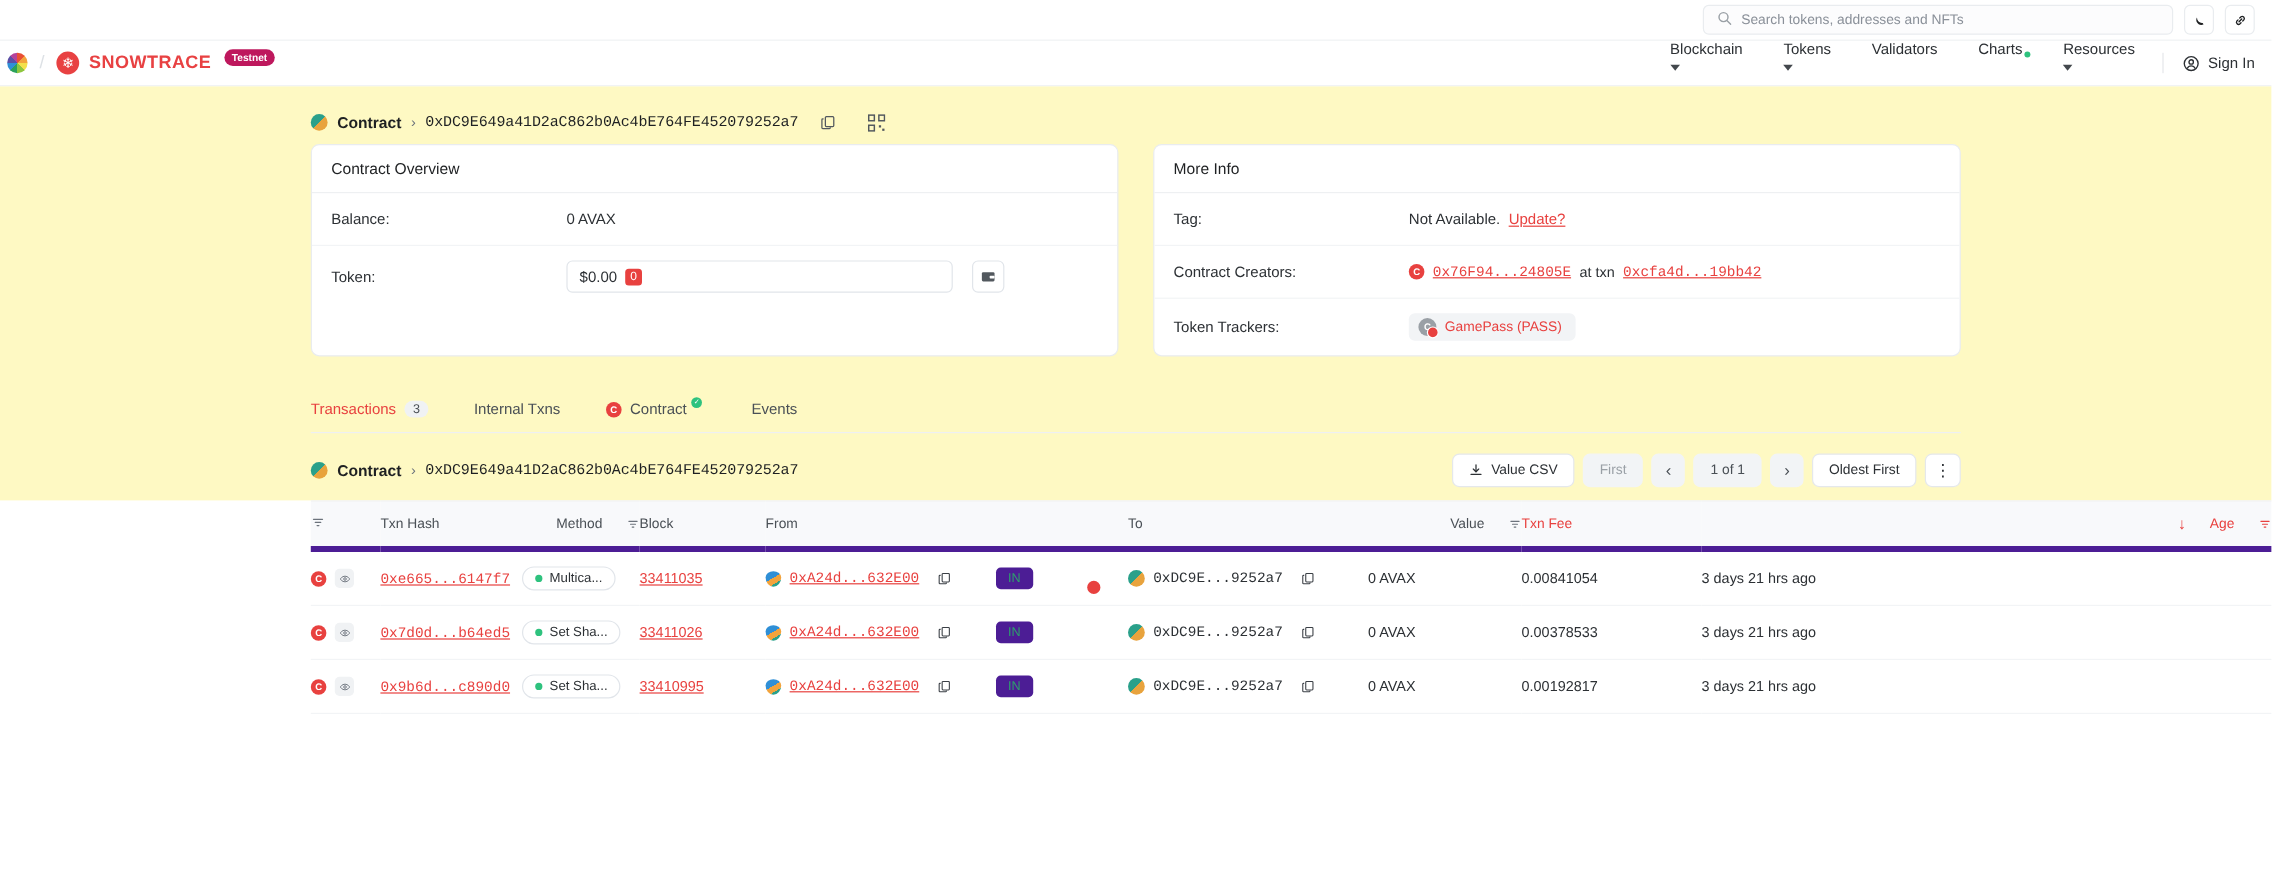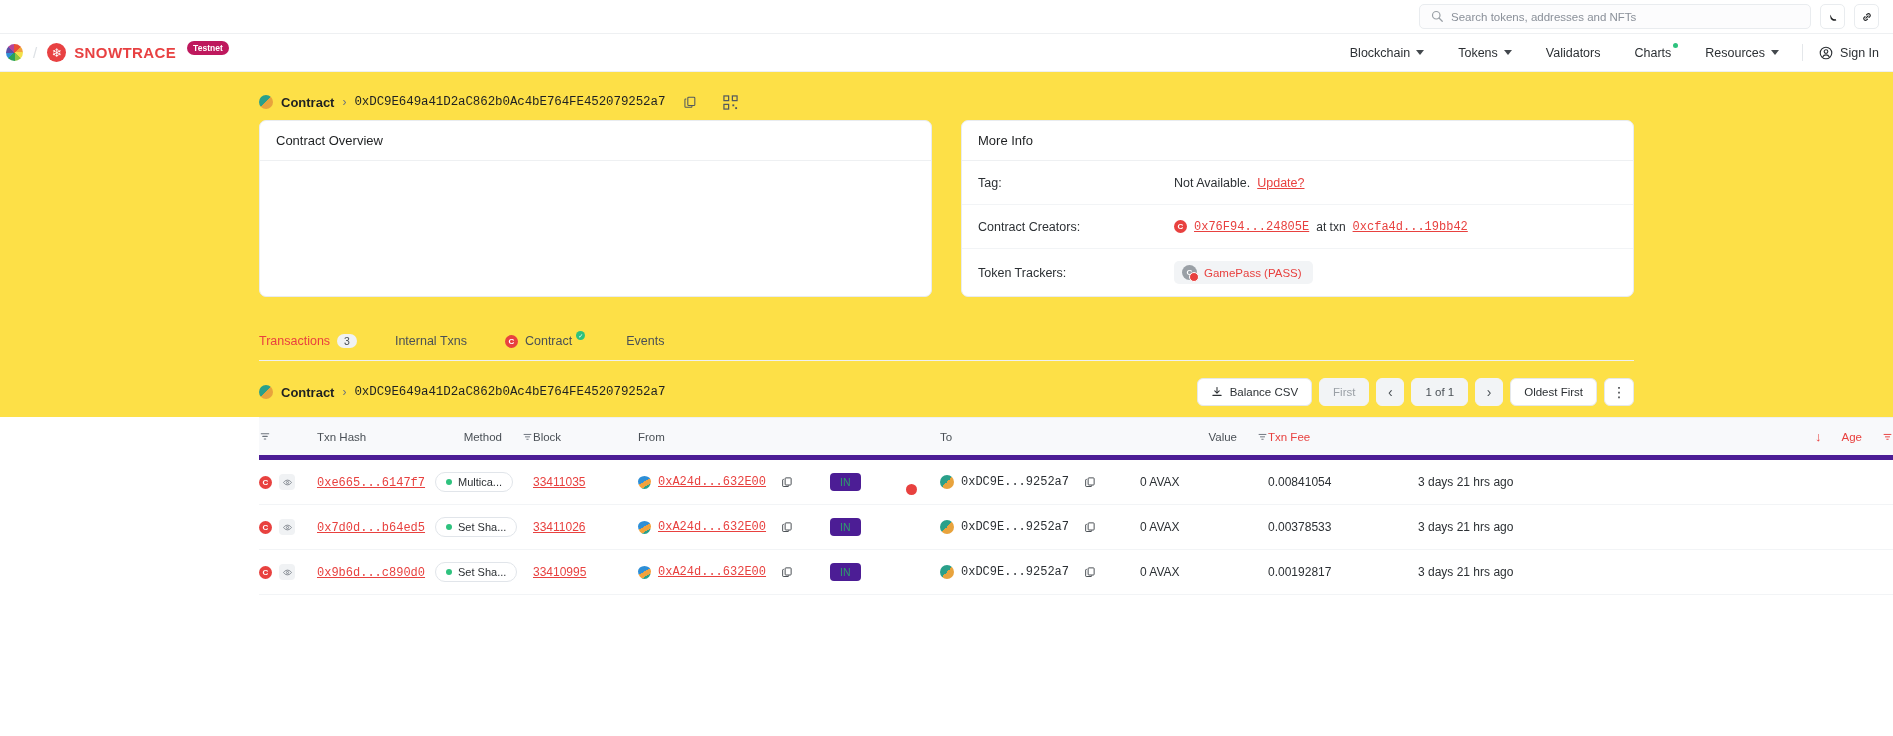--- a/index.html
+++ b/index.html
@@ -65,37 +65,38 @@
     letter-spacing: .4px;
   }
   .testnet-pill {
     background: #be185d; color: #fff;
     font-size: 8.5px; font-weight: bold;
     padding: 2px 6px; border-radius: 8px;
     position: relative; top: -5px; margin-left: 3px;
   }
   .navlinks { margin-left: auto; display: flex; align-items: center; gap: 0; }
   .navlink {
-    display: flex; align-items: center; gap: 6px;
+    display: flex; align-items: flex-start; gap: 6px;
     font-size: 12.5px; color: #2c3034;
     padding: 0 17px; height: 38px;
     position: relative;
+    flex-direction: column;
   }
   .caret { width: 0; height: 0; border-left: 4px solid transparent;
            border-right: 4px solid transparent; border-top: 5px solid #43484d; }
   .dot-green {
     width: 5px; height: 5px; border-radius: 50%; background: #2ec27e;
     position: absolute; top: 9px; right: 10px;
   }
   .nav-div { width: 1px; height: 17px; background: #e4e7ea; margin: 0 6px; }
   .signin { display: flex; align-items: center; gap: 7px;
             font-size: 12.5px; color: #2c3034; padding-left: 10px; }
 
   
-  .page { padding: 0 259px; background: #fde047; }
+  .page { padding: 0 259px; background: #fef9c3; }
   .crumb {
     display: flex; align-items: center; gap: 8px;
     height: 48px; padding-top: 12px;
   }
   .globe {
     width: 14px; height: 14px; border-radius: 50%;
     background: linear-gradient(135deg,#2aa08a 0 50%, #e8a33d 50% 100%);
     flex: none;
   }
   .crumb-label { font-size: 13px; font-weight: bold; color: #1e2022; }
@@ -347,20 +348,39 @@
         <rect x="10" y="10" width="2" height="2"></rect>
             <rect x="13" y="13" width="2" height="2"></rect>
       </svg>
     </span>
   </div>
 
   <div class="cards">
 
     <div class="card">
       <div class="card-head">Contract Overview</div>
+      <div class="row">
+        <div class="row-k">Balance:</div>
+        <div class="row-v">0 AVAX</div>
+      </div>
+      <div class="row" style="border-bottom:none">
+        <div class="row-k">Token:</div>
+        <div class="row-v">
+          <div class="token-input">
+            <span>$0.00</span>
+            <span class="zero-badge">0</span>
+          </div>
+          <div class="wallet-btn">
+            <svg width="13" height="13" viewBox="0 0 16 16" fill="#52585e">
+              <rect x="1.5" y="3.5" width="13" height="9.5" rx="1.4"></rect>
+              <rect x="9.5" y="7" width="5" height="3" rx=".8" fill="#fff"></rect>
+            </svg>
+          </div>
+        </div>
+      </div>
       <div class="pad-bottom"></div>
     </div>
 
     <div class="card">
       <div class="card-head">More Info</div>
       <div class="row">
         <div class="row-k">Tag:</div>
         <div class="row-v">
           <span>Not Available.</span>
           <a class="lnk" href="#">Update?</a>
@@ -411,21 +431,21 @@
     <span class="crumb-sep" style="margin-left:8px">›</span>
     <span class="crumb-addr mono" style="margin-left:8px">0xDC9E649a41D2aC862b0Ac4bE764FE452079252a7</span>
 
     <div class="tools">
       <div class="btn">
         <svg width="12" height="12" viewBox="0 0 16 16" fill="none" stroke="#2c3034" stroke-width="1.4" stroke-linecap="round">
           <path d="M8 2v7"></path>
               <path d="M5 6.5 8 9.5 11 6.5"></path>
               <path d="M2.5 12.5h11"></path>
         </svg>
-        <span>Balance CSV</span>
+        <span>Value CSV</span>
       </div>
       <div class="btn flat">
         <span>First</span>
       </div>
       <div class="btn flat sq dark">
         <span style="font-size:14px">‹</span>
       </div>
       <div class="btn flat dark">
         <span>1 of 1</span>
       </div>

